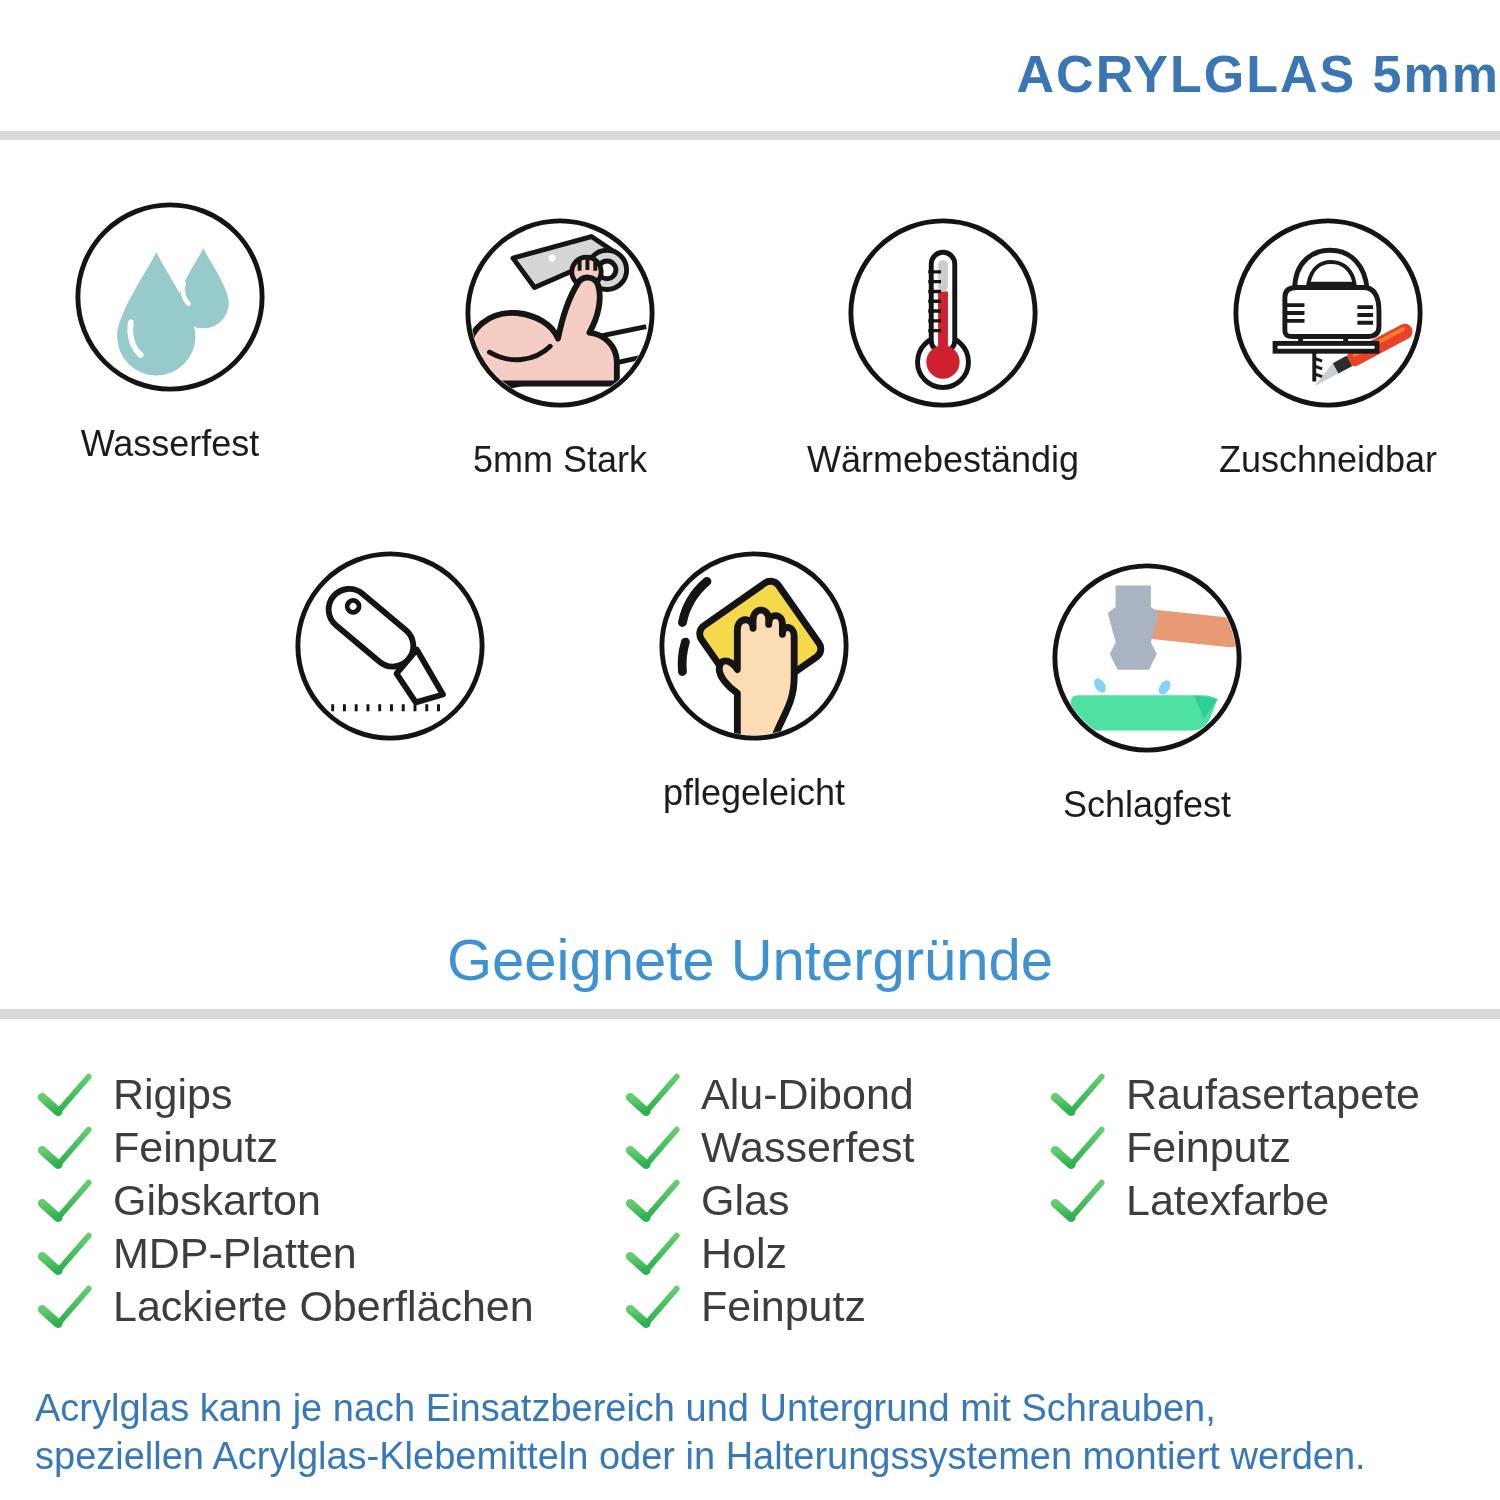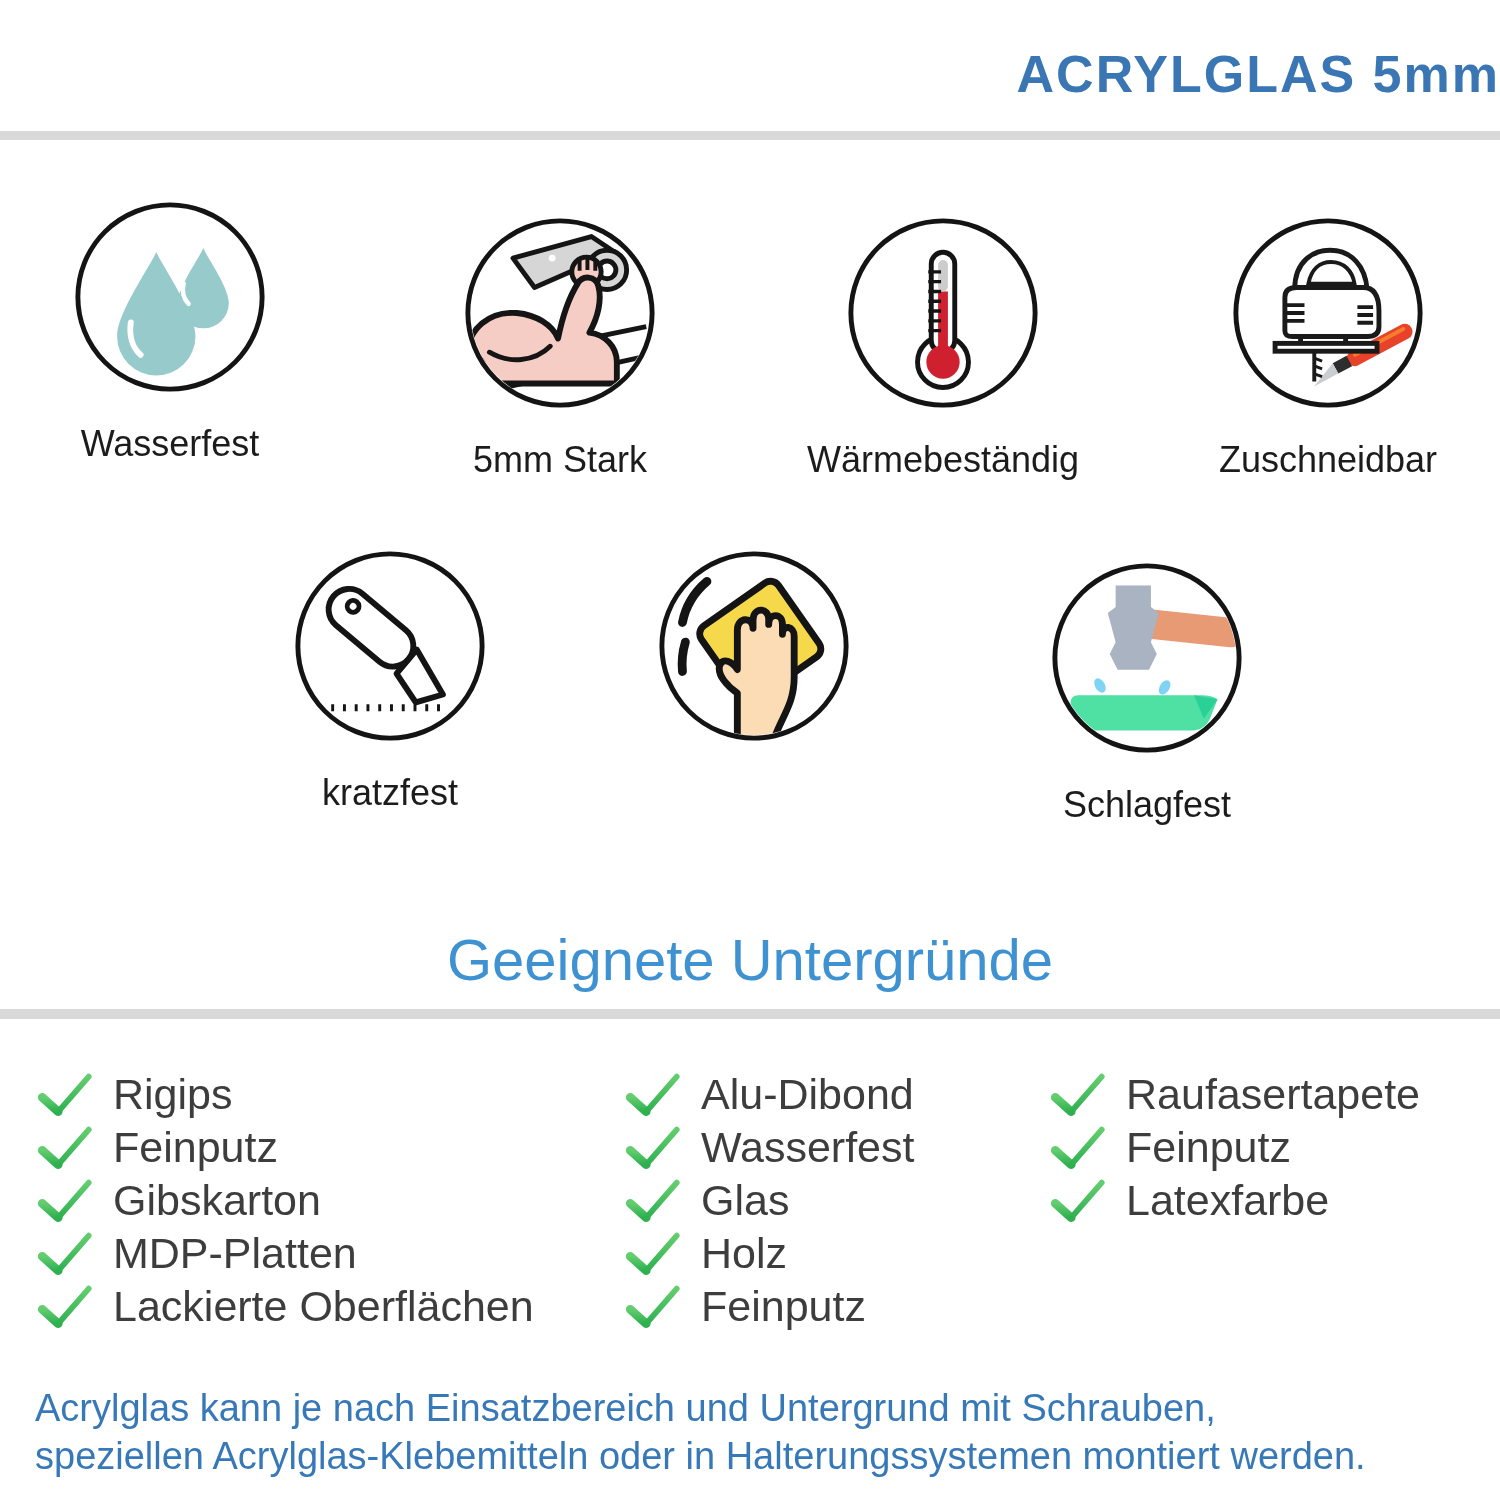--- a/index.html
+++ b/index.html
@@ -117,35 +117,35 @@
     <svg class="fi" viewBox="0 0 200 200">
       <circle cx="100" cy="100" r="94" fill="#fff" stroke="#141414" stroke-width="5"></circle>
       <g transform="rotate(40 95 100)" fill="#fff" stroke="#141414" stroke-linejoin="round">
         <rect x="22" y="74" width="100" height="42" rx="21" stroke-width="6"></rect>
         <polygon points="122,82 172,100 156,124 122,114" stroke-width="6"></polygon>
         <path d="M122 82 L122 114" stroke-width="5"></path>
         <circle cx="44" cy="90" r="6" stroke-width="5"></circle>
       </g>
       <path d="M40 163 H158" stroke="#141414" stroke-width="7" stroke-dasharray="3 9"></path>
     </svg>
-    <div class="feat-label">kratzfest</div>
   </div>
 
   <div class="feat" style="left:584px;top:548px">
     <svg class="fi" viewBox="0 0 200 200">
       <g clip-path="url(#circleClip)">
         <path d="M52 34 C38 46 30 60 27 76" stroke="#141414" stroke-width="9" fill="none" stroke-linecap="round"></path>
         <path d="M30 96 C27 106 26 116 27 126" stroke="#141414" stroke-width="9" fill="none" stroke-linecap="round"></path>
         <g transform="rotate(-35 105 95)">
           <rect x="58" y="50" width="96" height="92" rx="10" fill="#f6d94a" stroke="#141414" stroke-width="7"></rect>
         </g>
         <path d="M83 196 L83 148 C74 142 62 130 65 120 C68 111 78 116 83 124 L83 84 C83 70 99 70 99 82 L99 74 C99 60 115 60 115 73 L115 78 C115 66 129 66 129 78 L129 88 C129 78 141 79 141 90 L141 132 C141 160 128 172 120 196 Z" fill="#fbdcb4" stroke="#141414" stroke-width="7" stroke-linejoin="round"></path>
       </g>
       <circle cx="100" cy="100" r="94" fill="none" stroke="#141414" stroke-width="5"></circle>
     </svg>
+    <div class="feat-label">pflegeleicht</div>
   </div>
 
   <div class="feat" style="left:977px;top:560px">
     <svg class="fi" viewBox="0 0 200 200">
       <g clip-path="url(#circleClip)">
         <g transform="rotate(6 100 70)">
             <rect x="92" y="50" width="108" height="30" rx="14" fill="#e89a74"></rect>
           </g>
         <path d="M68 26 L104 26 L104 48 L112 54 L104 84 L110 96 L102 112 L70 112 L62 96 L68 84 L60 54 L68 48 Z" fill="#a9b3c1"></path>
         <g fill="#7fd4f5">

